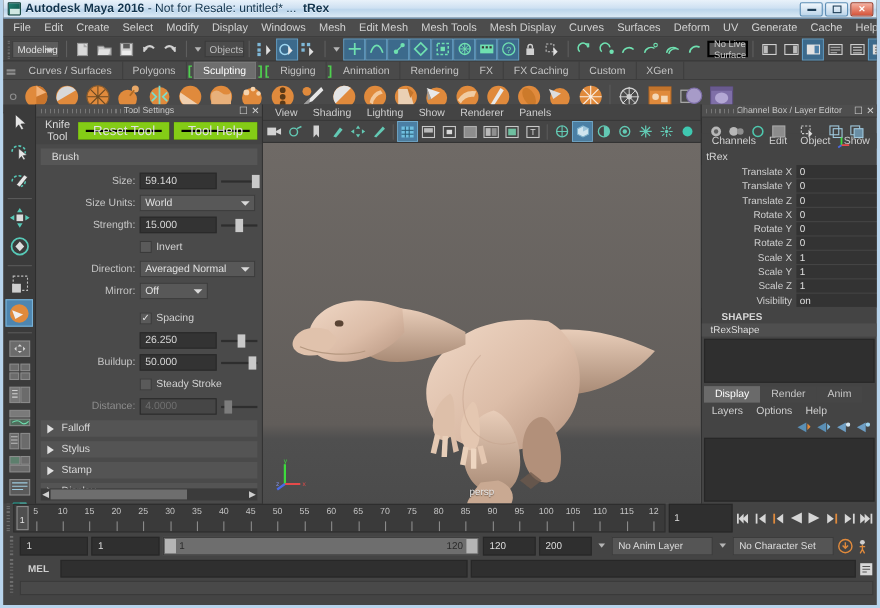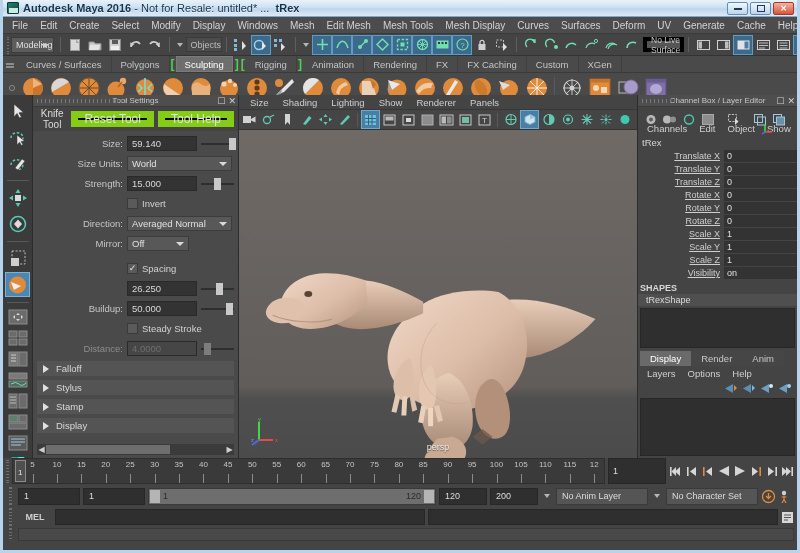--- a/index.html
+++ b/index.html
@@ -87,21 +87,21 @@
   }
   .menuset .arw{position:absolute;right:4px;top:6px;border-left:4px solid transparent;border-right:4px solid transparent;border-top:4px solid #d0d0d0;}
   .sep{width:1px;height:15px;background:#5e5e5e;margin:0 4px;flex:0 0 1px;}
   .ticon{
     width:18px;height:18px;margin:0 1px;position:relative;flex:0 0 18px;
     display:flex;align-items:center;justify-content:center;
   }
   .ticon.sel{background:#3c6a8c;outline:1px solid #5f9cc4;}
   .ticon svg{display:block;}
   .livefield{
-    height:15px;width:88px;background:#555;border:4px solid #000000;
+    height:15px;width:88px;background:#555;border:2px solid #000000;
     color:#c9c9c9;font-size:8.5px;display:flex;align-items:center;padding-left:4px;
     margin-left:2px;
   }
   .objfield{
     height:15px;width:84px;background:#4c4c4c;border:1px solid #3b3b3b;
     color:#bdbdbd;font-size:9px;display:flex;align-items:center;padding-left:4px;
   }
   .smallarw{border-left:3px solid transparent;border-right:3px solid transparent;border-top:4px solid #b5b5b5;margin:0 3px;}
 
   
@@ -240,23 +240,23 @@
   
   .channelbox{
     width:160px;background:#444;display:flex;flex-direction:column;
     border-left:1px solid #2c2c2c;
   }
   .cb-menu{height:14px;display:flex;align-items:center;background:#444;padding-left:3px;}
   .cb-menu .mi{color:#d0d0d0;font-size:9.5px;padding:0 6px;}
   .cb-obj{color:#d6d6d6;font-size:9.5px;padding:2px 0 2px 4px;}
   .attrs{background:#444;}
   .attrrow{display:flex;height:12px;align-items:stretch;margin-bottom:1px;}
-  .attrname{flex:1;text-align:right;padding-right:4px;color:#cfcfcf;font-size:9px;line-height:12px;text-decoration:underline;}
+  .attrname{flex:1;text-align:right;padding-right:4px;color:#cfcfcf;font-size:9px;line-height:12px;}
   .attrval{width:73px;flex:0 0 73px;background:#333;color:#e0e0e0;font-size:9px;padding-left:3px;line-height:12px;}
-  .shapes-hdr{color:#d8d8d8;font-size:9px;padding:3px 0 1px 2px;font-weight:bold;}
+  .shapes-hdr{color:#d8d8d8;font-size:9px;padding:3px 0 1px 18px;font-weight:bold;}
   .shapes-name{background:#4f4f4f;color:#dcdcdc;font-size:9px;padding:1px 0 1px 8px;margin-bottom:2px;}
   .cb-blank{flex:1;background:#2f2f2f;border:1px solid #272727;margin:0 2px;}
   .layertabs{display:flex;height:15px;margin-top:3px;padding-left:2px;gap:0;}
   .ltab{color:#c8c8c8;font-size:9.5px;padding:0 10px;display:flex;align-items:center;background:#464646;}
   .ltab.active{background:#6a6a6a;color:#fff;}
   .lmenu{height:14px;display:flex;align-items:center;padding-left:3px;}
   .lmenu .mi{color:#cfcfcf;font-size:9.5px;padding:0 6px;}
   .lbtns{height:16px;display:flex;align-items:center;justify-content:flex-end;padding-right:6px;gap:5px;}
   .layerlist{height:58px;background:#2f2f2f;border:1px solid #272727;margin:2px;}
   .cb-gizmo{position:absolute;right:22px;top:14px;width:14px;height:14px;}
@@ -863,20 +863,21 @@
           <span>☐</span>
           <span>✕</span>
         </div>
       </div>
       <div class="ts-head">
         <span class="tname">Knife Tool</span>
         <div class="tsbtn">Reset Tool</div>
         <div class="tsbtn">Tool Help</div>
       </div>
       <div class="ts-body">
+        <div class="frame-head">Brush</div>
 
         <div class="row">
           <div class="lbl">Size:</div>
           <div class="field w70">59.140</div>
           <div class="slider">
             <div class="track"></div>
             <div class="thumb" style="left:86%"></div>
           </div>
         </div>
 
@@ -980,21 +981,21 @@
         <div class="hscroll">
           <span class="ar">◀</span>
           <div class="bar"></div>
           <span class="ar" style="margin-left:auto">▶</span>
         </div>
       </div>
     </div>
 
     <div class="viewwrap">
       <div class="viewmenu" id="viewmenu">
-          <div class="mi">Size</div>
+          <div class="mi">View</div>
           <div class="mi">Shading</div>
           <div class="mi">Lighting</div>
           <div class="mi">Show</div>
           <div class="mi">Renderer</div>
           <div class="mi">Panels</div>
         </div>
       <div class="viewtools">
         <div class="vi">
           <svg width="15" height="13">
               <rect x="1" y="3" width="8" height="7" fill="#d2d2d2"></rect>

